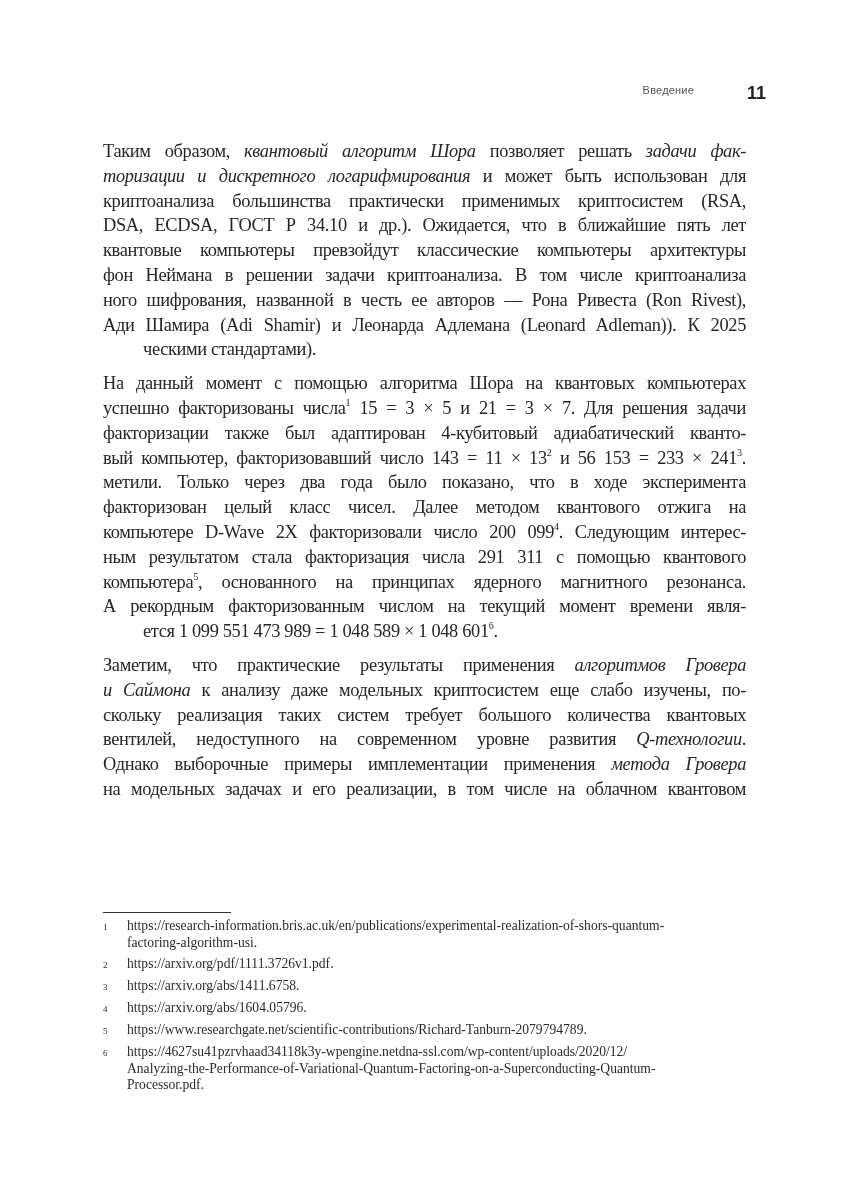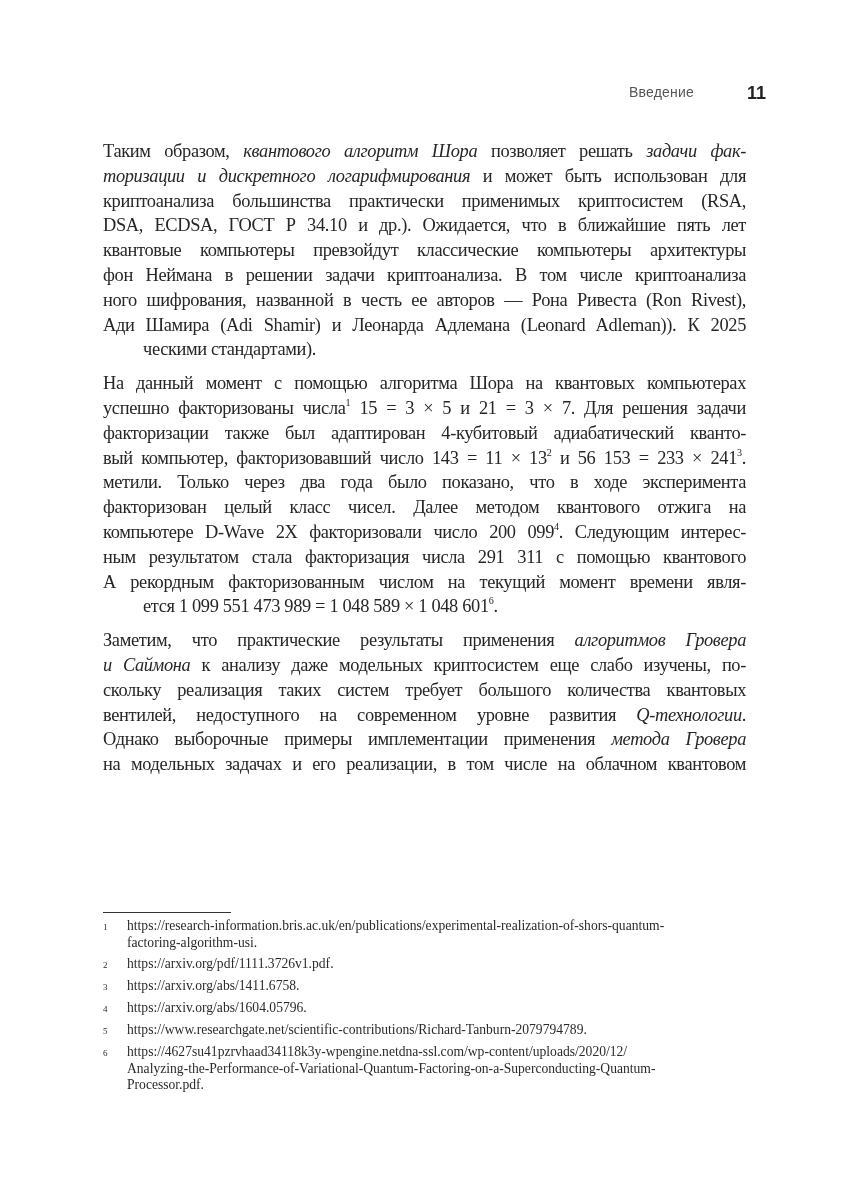--- a/index.html
+++ b/index.html
@@ -1,20 +1,20 @@
 <!DOCTYPE html>
 <html><head>
 <meta charset="utf-8">
 <style>
   html, body { margin: 0; padding: 0; background: #ffffff; }
   body { width: 849px; height: 1200px; position: relative; overflow: hidden; }
   .page { position: absolute; left: 0; top: 0; width: 849px; height: 1200px; background: #ffffff; }
   .running-head { position: absolute; top: 84px; left: 560px; width: 206px; height: 24px;
     font-family: "Liberation Sans", "DejaVu Sans", sans-serif; color: #333; }
-  .running-head .section { position: absolute; right: 72px; top: 0; font-size: 14px; color: #555; letter-spacing: 0.2px; }
+  .running-head .section { position: absolute; right: 72px; top: 0; font-size: 11px; color: #555; letter-spacing: 0.2px; }
   .running-head .num { position: absolute; right: 0; top: -1px; font-size: 18px; font-weight: bold; color: #222; }
   .body-text { position: absolute; left: 103px; top: 139px; width: 643px;
     font-family: "Liberation Serif", "DejaVu Serif", serif; font-size: 18.4px; color: #262626; }
   .line { height: 24.8px; line-height: 24.8px; white-space: nowrap; text-align: justify; text-align-last: justify; overflow: visible; }
   .line.last { text-align-last: left; margin-left: 40px; }
   .para { margin-bottom: 9px; }
   .para .line { letter-spacing: -0.35px; }
   i { font-style: italic; }
   sup { font-size: 0.55em; vertical-align: 0.75em; line-height: 0; }
   .rule { position: absolute; left: 103px; top: 912px; width: 128px; height: 1px; background: #333; }
@@ -30,39 +30,40 @@
 <body>
 
 <div class="page">
   <div class="running-head">
     <span class="section">Введение</span>
     <span class="num">11</span>
   </div>
 
   <div class="body-text" id="body-text">
       <div class="para">
-        <div class="line">Таким образом, <i>квантового алгоритм Шора</i> позволяет решать <i>задачи фак-</i></div>
+        <div class="line">Таким образом, <i>квантовый алгоритм Шора</i> позволяет решать <i>задачи фак-</i></div>
         <div class="line"><i>торизации и дискретного логарифмирования</i> и может быть использован для</div>
         <div class="line">криптоанализа большинства практически применимых криптосистем (RSA,</div>
         <div class="line">DSA, ECDSA, ГОСТ Р 34.10 и др.). Ожидается, что в ближайшие пять лет</div>
         <div class="line">квантовые компьютеры превзойдут классические компьютеры архитектуры</div>
         <div class="line">фон Неймана в решении задачи криптоанализа. В том числе криптоанализа</div>
         <div class="line">ного шифрования, названной в честь ее авторов — Рона Ривеста (Ron Rivest),</div>
         <div class="line">Ади Шамира (Adi Shamir) и Леонарда Адлемана (Leonard Adleman)). К 2025</div>
         <div class="line last">ческими стандартами).</div>
       </div>
       <div class="para">
         <div class="line">На данный момент с помощью алгоритма Шора на квантовых компьютерах</div>
         <div class="line">успешно факторизованы числа<sup>1</sup> 15 = 3 × 5 и 21 = 3 × 7. Для решения задачи</div>
         <div class="line">факторизации также был адаптирован 4-кубитовый адиабатический кванто-</div>
         <div class="line">вый компьютер, факторизовавший число 143 = 11 × 13<sup>2</sup> и 56 153 = 233 × 241<sup>3</sup>.</div>
         <div class="line">метили. Только через два года было показано, что в ходе эксперимента</div>
         <div class="line">факторизован целый класс чисел. Далее методом квантового отжига на</div>
         <div class="line">компьютере D-Wave 2X факторизовали число 200 099<sup>4</sup>. Следующим интерес-</div>
         <div class="line">ным результатом стала факторизация числа 291 311 с помощью квантового</div>
+        <div class="line">компьютера<sup>5</sup>, основанного на принципах ядерного магнитного резонанса.</div>
         <div class="line">А рекордным факторизованным числом на текущий момент времени явля-</div>
         <div class="line last">ется 1 099 551 473 989 = 1 048 589 × 1 048 601<sup>6</sup>.</div>
       </div>
       <div class="para">
         <div class="line">Заметим, что практические результаты применения <i>алгоритмов Гровера</i></div>
         <div class="line"><i>и Саймона</i> к анализу даже модельных криптосистем еще слабо изучены, по-</div>
         <div class="line">скольку реализация таких систем требует большого количества квантовых</div>
         <div class="line">вентилей, недоступного на современном уровне развития <i>Q-технологии</i>.</div>
         <div class="line">Однако выборочные примеры имплементации применения <i>метода Гровера</i></div>
         <div class="line">на модельных задачах и его реализации, в том числе на облачном квантовом</div>

